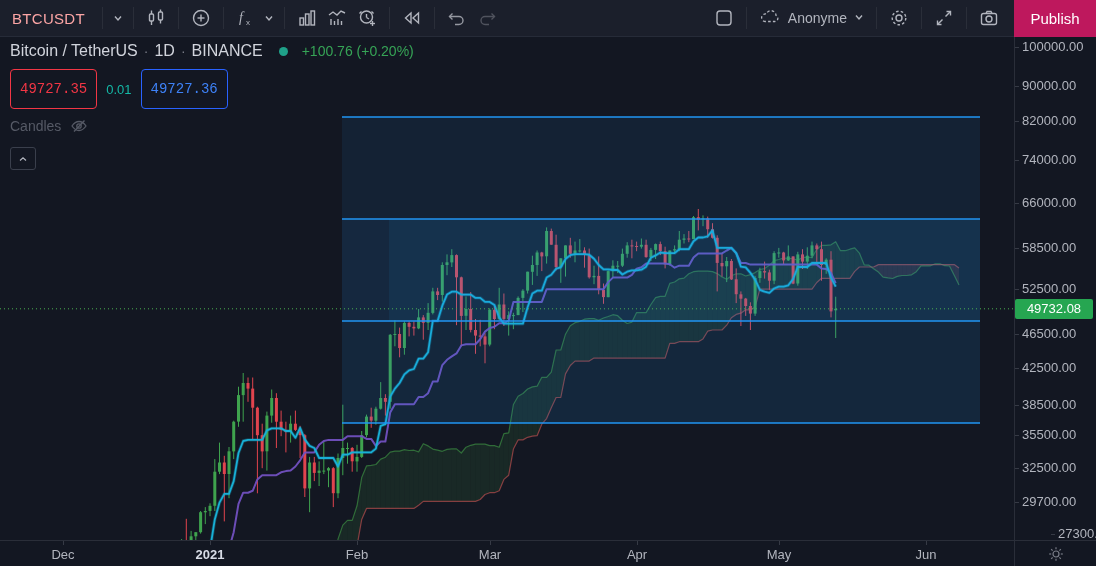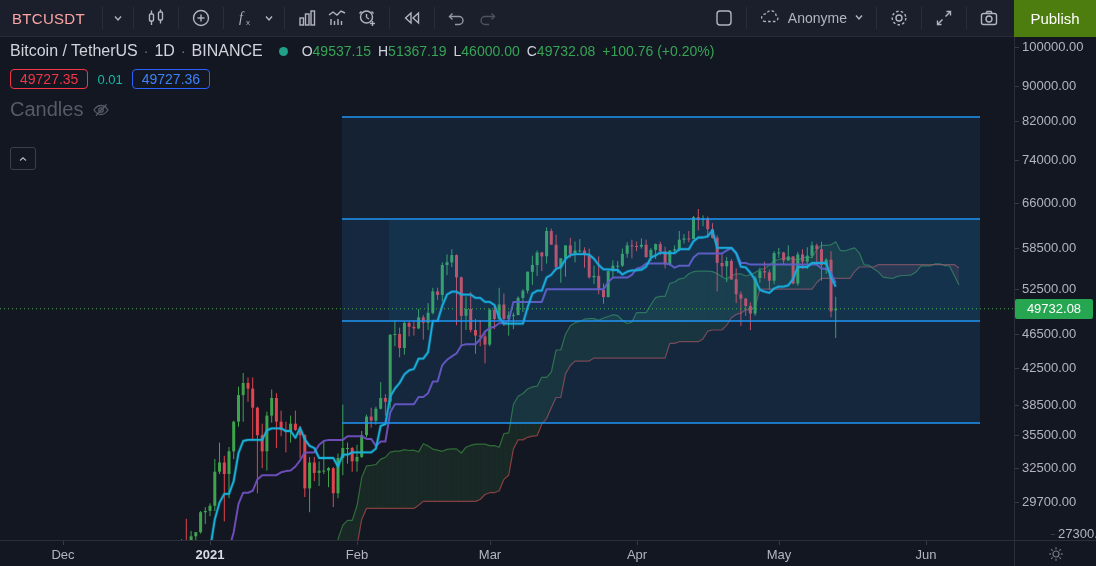--- a/index.html
+++ b/index.html
@@ -12,21 +12,21 @@
   .tb-right{display:flex;align-items:center;height:100%;margin-left:auto;}
   .tb-sep{width:1px;height:22px;background:#2a2e39;margin:0 7px;flex:none;}
   #symbol{font-size:15px;font-weight:normal;color:#fca5a5;letter-spacing:.3px;margin-right:10px;cursor:pointer;}
   .tf{font-size:14px;color:#b2b5be;padding:4px 7px;border-radius:3px;cursor:pointer;}
   .tf.active{color:#2962ff;font-weight:bold;}
   .tbicon{display:flex;align-items:center;justify-content:center;width:30px;height:28px;
           cursor:pointer;border-radius:3px;flex:none;}
   .tbicon svg{display:block;}
   .chev{width:16px;height:28px;display:flex;align-items:center;justify-content:center;cursor:pointer;}
   #user-area{display:flex;align-items:center;gap:6px;cursor:pointer;color:#b2b5be;font-size:14px;margin:0 4px;}
-  #publish-btn{width:82px;height:37px;background:#4d7c0f;color:#fff;font-size:15px;
+  #publish-btn{width:82px;height:37px;background:#be185d;color:#fff;font-size:15px;
                display:flex;align-items:center;justify-content:center;cursor:pointer;margin-left:10px;}
   
   #chart-svg{position:absolute;left:0;top:37px;}
   
   #price-axis{position:absolute;left:1014px;top:37px;width:82px;height:503px;
               border-left:1px solid #2a2e39;box-sizing:border-box;cursor:ns-resize;}
   .ptick{position:absolute;left:7px;font-size:13px;color:#b2b5be;white-space:nowrap;}
   .ptick .dash{position:absolute;left:-7px;top:8px;width:4px;height:1px;background:#363a45;}
   #last-price-label{position:absolute;left:1px;width:78px;height:20px;border-radius:2px;
                     color:#fff;font-size:13px;display:flex;align-items:center;justify-content:center;}
@@ -40,27 +40,27 @@
                border-top:1px solid #2a2e39;border-left:1px solid #2a2e39;box-sizing:border-box;
                display:flex;align-items:center;justify-content:center;cursor:pointer;}
   
   #legend{position:absolute;left:10px;top:42px;z-index:5;}
   #legend-row1{display:flex;align-items:center;font-size:16px;color:#d1d4dc;cursor:default;}
   .sep-dot{color:#787b86;margin:0 6px;font-size:14px;}
   #status-dot{width:9px;height:9px;border-radius:50%;background:#1fa189;margin:0 14px 0 16px;}
   .ohlc{font-size:14px;margin-right:7px;white-space:nowrap;}
   .ohlc .k{color:#d1d4dc;}
   #legend-row2{display:flex;align-items:center;margin-top:9px;}
-  .quote-box{border:1.5px solid;border-radius:4px;padding:1px 9px;font-size:14px;cursor:pointer;}
+  .quote-box{border:1.5px solid;border-radius:4px;padding:11px 9px;font-size:14px;cursor:pointer;font-family:Liberation Mono, monospace;}
   #bid-box{border-color:#f23645;color:#f23645;}
   #ask-box{border-color:#2962ff;color:#3e82f7;}
   #spread{color:#14b8a6;font-size:13px;margin:0 9px;}
   #legend-row3{display:flex;align-items:center;margin-top:13px;font-size:14px;}
   #legend-row3 .iv{margin-left:9px;}
-  #legend-row4{display:flex;align-items:center;margin-top:9px;font-size:20px;color:#565a66;}
+  #legend-row4{display:flex;align-items:center;margin-top:9px;font-size:14px;color:#565a66;}
   #legend-collapse{position:absolute;left:10px;top:147px;width:24px;height:21px;border:1px solid #3a3f4c;
                    border-radius:3px;display:flex;align-items:center;justify-content:center;cursor:pointer;z-index:5;}
 </style>
 </head>
 <body>
 
 <div id="app">
 
   <div id="toolbar">
     <div class="tb-left">
@@ -748,26 +748,20 @@
     </svg>
 
   <div id="legend">
     <div id="legend-row1">
       <span>Bitcoin / TetherUS</span>
       <span class="sep-dot">·</span>
       <span>1D</span>
       <span class="sep-dot">·</span>
       <span>BINANCE</span>
       <span id="status-dot"></span>
-      <span id="ohlc-wrap" style="display:flex;">
-          <span class="ohlc"><span class="k">O</span><span class="v" style="color: rgb(54, 164, 86);">49537.15</span></span>
-          <span class="ohlc"><span class="k">H</span><span class="v" style="color: rgb(54, 164, 86);">51367.19</span></span>
-          <span class="ohlc"><span class="k">L</span><span class="v" style="color: rgb(54, 164, 86);">46000.00</span></span>
-          <span class="ohlc"><span class="k">C</span><span class="v" style="color: rgb(54, 164, 86);">49732.08</span></span>
-        </span>
       <span class="ohlc" style="color: rgb(54, 164, 86);">+100.76 (+0.20%)</span>
     </div>
     <div id="legend-row2">
       <span id="bid-box" class="quote-box">49727.35</span>
       <span id="spread">0.01</span>
       <span id="ask-box" class="quote-box">49727.36</span>
     </div>
     <div id="legend-row4">
       <span>Candles</span>
       <span style="margin-left:9px;display:flex;">

